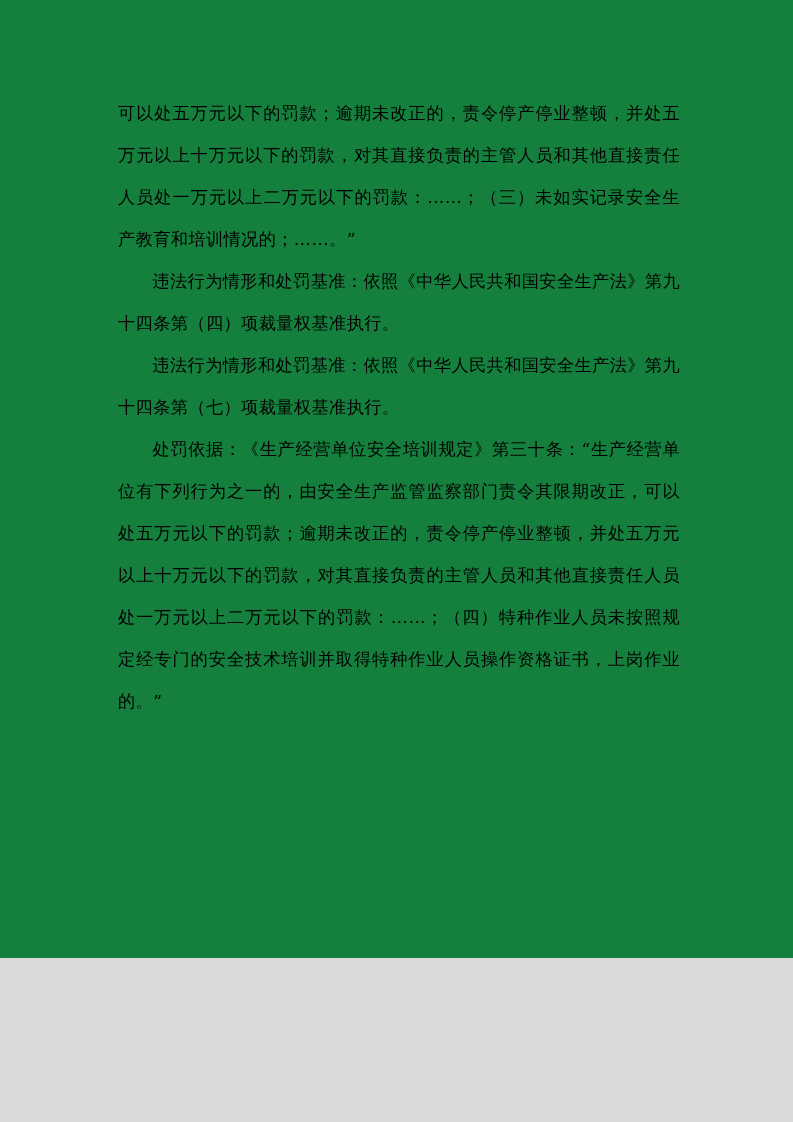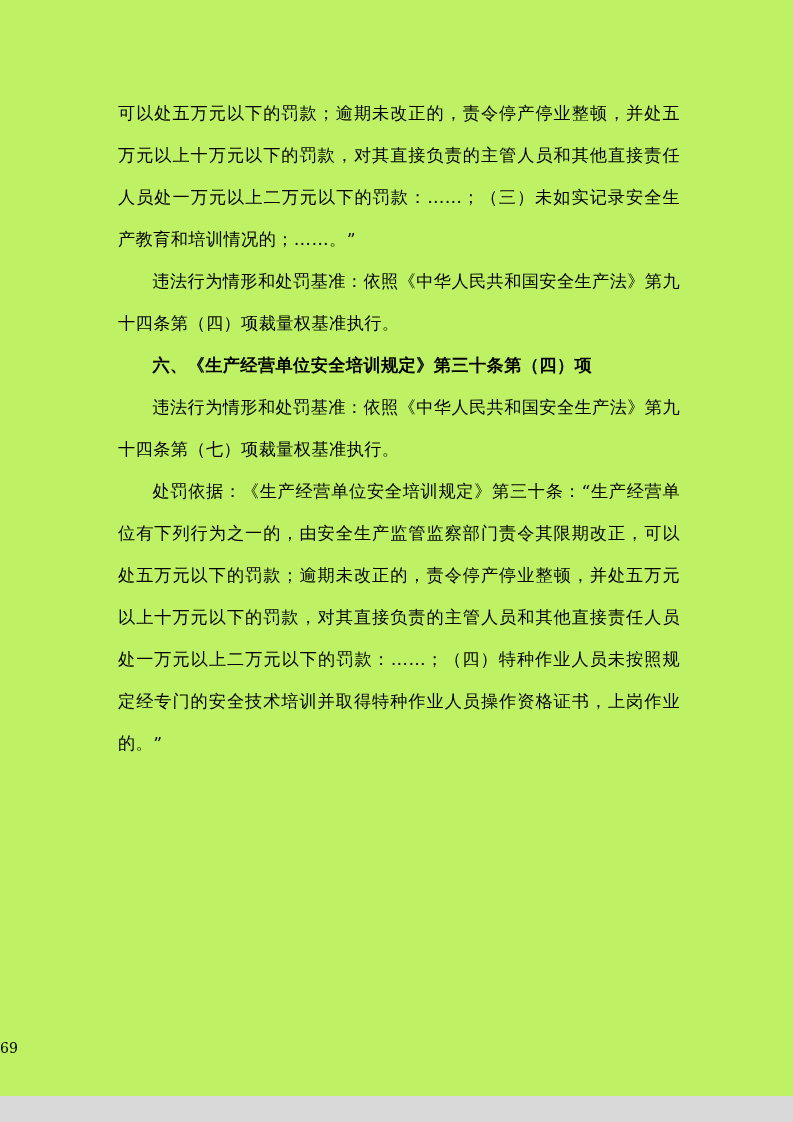--- a/index.html
+++ b/index.html
@@ -6,23 +6,23 @@
     margin: 0;
     padding: 0;
     background: #d9d9d9;
   }
   body {
     font-family: "DejaVu Sans", sans-serif;
   }
   .page {
     position: relative;
     width: 793px;
-    height: 1096px;
+    height: 958px;
     margin: 0 auto;
-    background: #bef264;
+    background: #15803d;
     box-sizing: border-box;
     overflow: hidden;
   }
   .content {
     position: absolute;
     left: 118px;
     top: 92px;
     width: 562px;
   }
   .para {
@@ -58,18 +58,17 @@
     color: #000000;
   }
 </style>
 </head>
 <body>
 
 <div class="page">
   <div class="content">
     <p class="para">可以处五万元以下的罚款；逾期未改正的，责令停产停业整顿，并处五万元以上十万元以下的罚款，对其直接负责的主管人员和其他直接责任人员处一万元以上二万元以下的罚款：……；（三）未如实记录安全生产教育和培训情况的；……。”</p>
     <p class="para indent">违法行为情形和处罚基准：依照《中华人民共和国安全生产法》第九十四条第（四）项裁量权基准执行。</p>
-    <p class="heading">六、《生产经营单位安全培训规定》第三十条第（四）项</p>
     <p class="para indent">违法行为情形和处罚基准：依照《中华人民共和国安全生产法》第九十四条第（七）项裁量权基准执行。</p>
     <p class="para indent">处罚依据：《生产经营单位安全培训规定》第三十条：“生产经营单位有下列行为之一的，由安全生产监管监察部门责令其限期改正，可以处五万元以下的罚款；逾期未改正的，责令停产停业整顿，并处五万元以上十万元以下的罚款，对其直接负责的主管人员和其他直接责任人员处一万元以上二万元以下的罚款：……；（四）特种作业人员未按照规定经专门的安全技术培训并取得特种作业人员操作资格证书，上岗作业的。”</p>
   </div>
   <div class="page-number">69</div>
 </div>
 
 </body></html>

